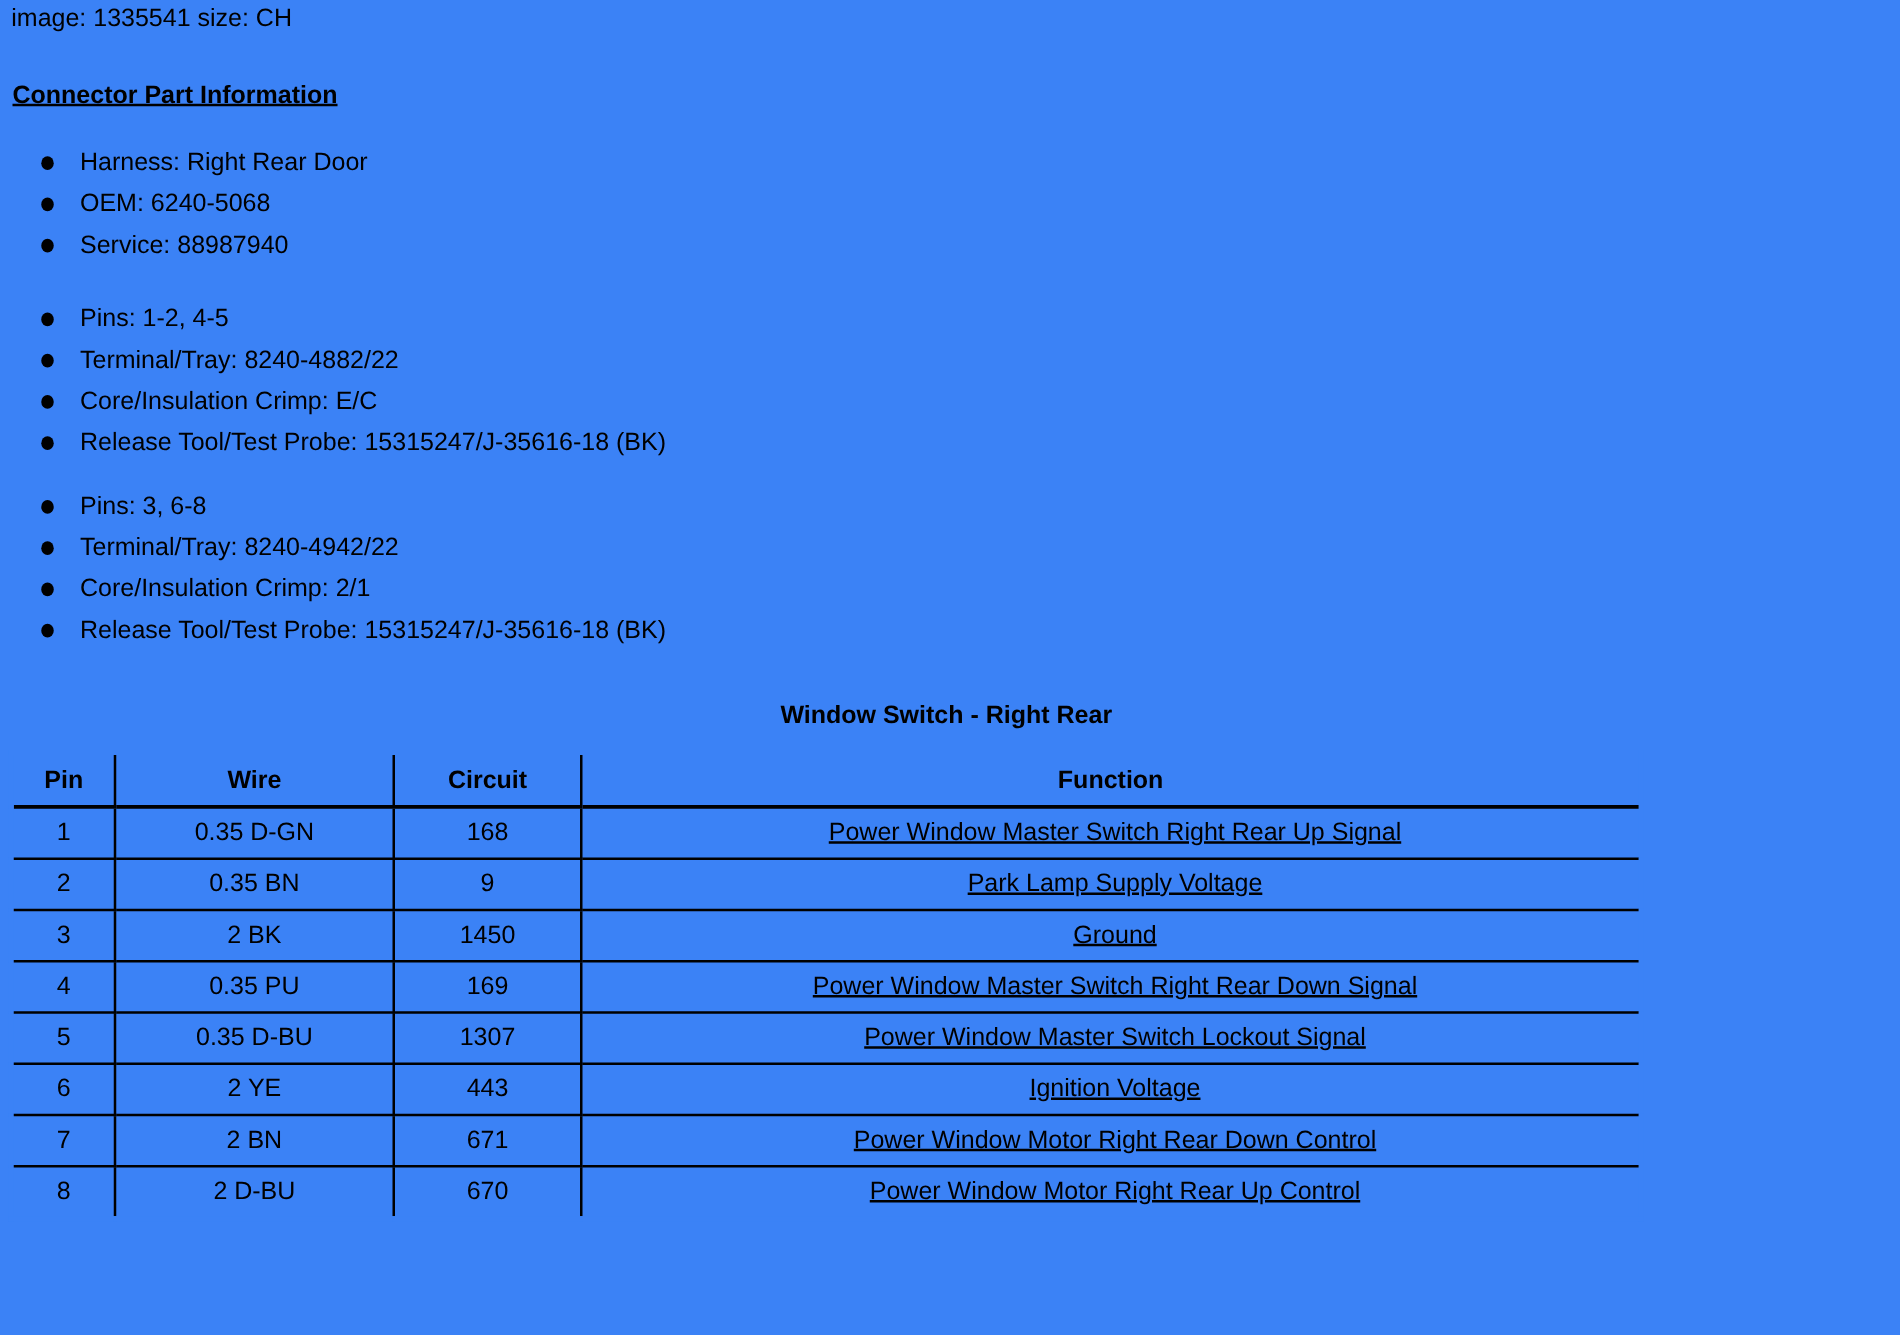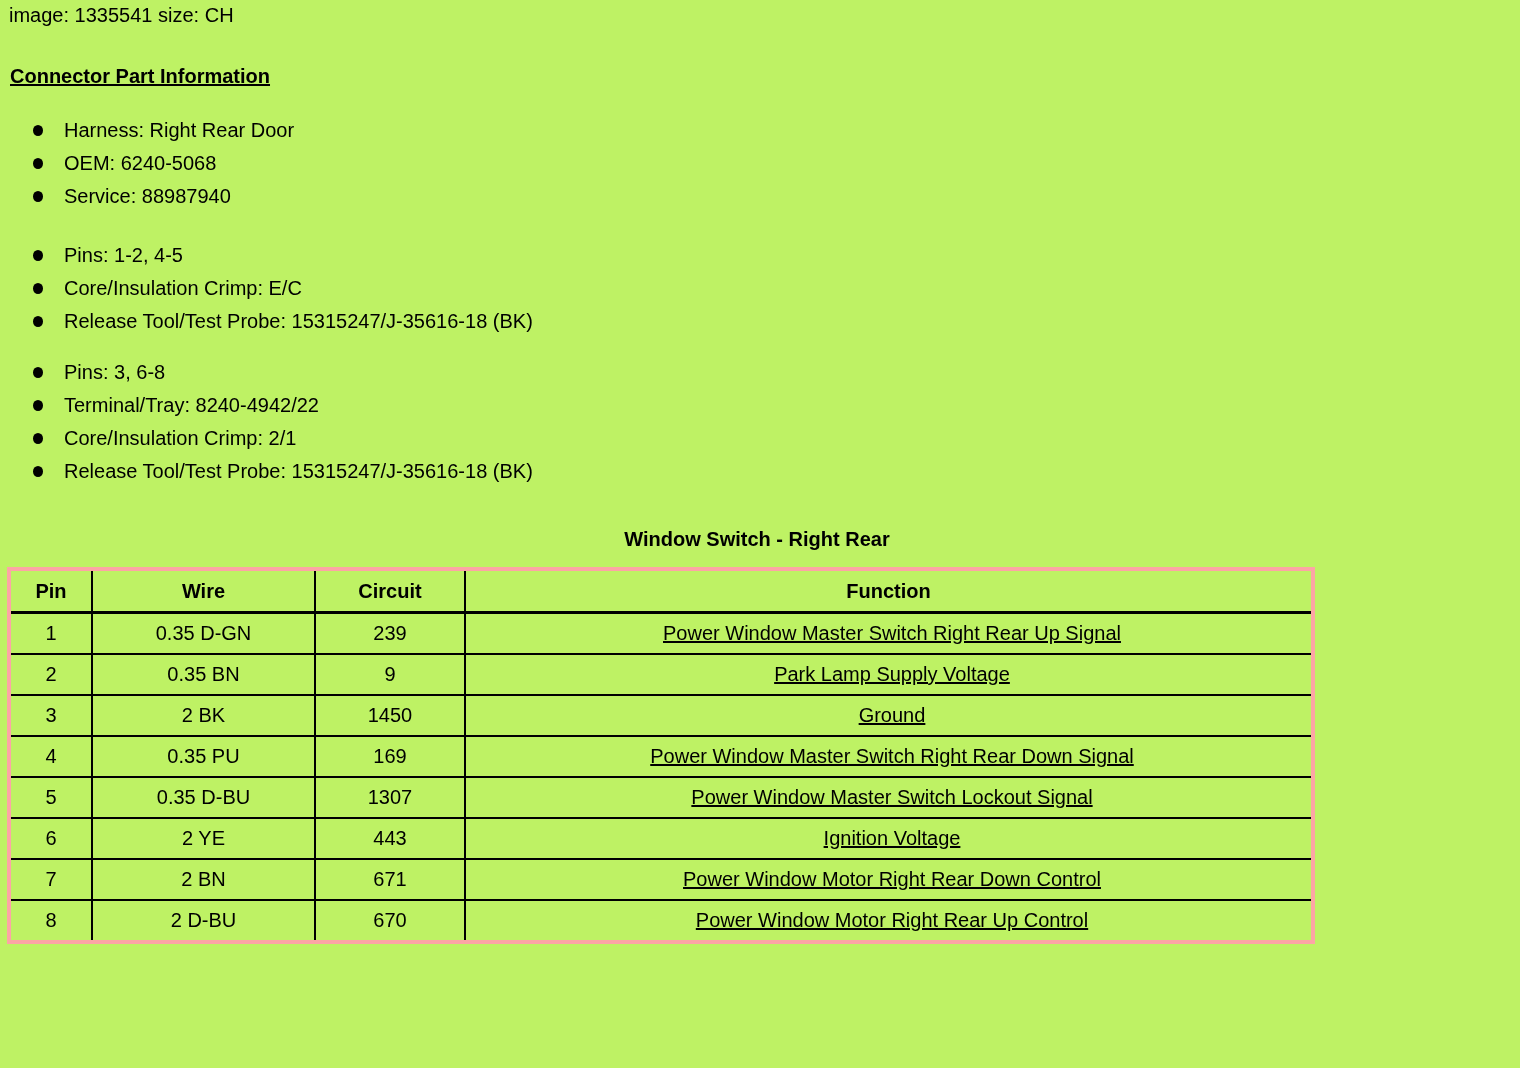--- a/index.html
+++ b/index.html
@@ -5,21 +5,21 @@
   html, body { margin: 0; padding: 0; background: #ffffff; }
   body {
     font-family: "Liberation Sans", sans-serif;
     color: #000000;
     font-size: 20px;
   }
   .page {
     position: relative;
     width: 1520px;
     height: 1068px;
-    background: #bef264;
+    background: #3b82f6;
     overflow: hidden;
   }
   .meta-line {
     padding: 4px 0 0 9px;
     line-height: 23px;
   }
   .section-heading {
     font-weight: 700;
     margin: 38px 0 0 10px;
     line-height: 23px;
@@ -47,21 +47,21 @@
     text-align: center;
     width: 1500px;
     margin: 40px 0 0 7px;
     line-height: 23px;
   }
   table.pinout {
     border-collapse: collapse;
     table-layout: fixed;
     width: 1308px;
     margin: 16px 0 0 7px;
-    border: 4px solid #fca5a5;
+    border: 4px solid #3b82f6;
   }
   table.pinout th, table.pinout td {
     border: 2px solid #000000;
     padding: 0;
     font-size: 20px;
     text-align: center;
     vertical-align: middle;
     white-space: nowrap;
     overflow: hidden;
   }
@@ -102,20 +102,24 @@
         <span class="bullet"></span>
         <span>Service: 88987940</span>
       </div>
     </div>
 
 
   <div class="bullet-list">
       <div class="bullet-row">
         <span class="bullet"></span>
         <span>Pins: 1-2, 4-5</span>
+      </div>
+      <div class="bullet-row">
+        <span class="bullet"></span>
+        <span>Terminal/Tray: 8240-4882/22</span>
       </div>
       <div class="bullet-row">
         <span class="bullet"></span>
         <span>Core/Insulation Crimp: E/C</span>
       </div>
       <div class="bullet-row">
         <span class="bullet"></span>
         <span>Release Tool/Test Probe: 15315247/J-35616-18 (BK)</span>
       </div>
     </div>
@@ -153,21 +157,21 @@
           <th>Pin</th>
           <th>Wire</th>
           <th>Circuit</th>
           <th>Function</th>
         </tr>
     </thead>
     <tbody id="table-body">
         <tr>
           <td class="cell-pin">1</td>
           <td class="cell-wire">0.35 D-GN</td>
-          <td class="cell-circuit">239</td>
+          <td class="cell-circuit">168</td>
           <td class="cell-function">Power Window Master Switch Right Rear Up Signal</td>
         </tr>
         <tr>
           <td class="cell-pin">2</td>
           <td class="cell-wire">0.35 BN</td>
           <td class="cell-circuit">9</td>
           <td class="cell-function">Park Lamp Supply Voltage</td>
         </tr>
         <tr>
           <td class="cell-pin">3</td>

